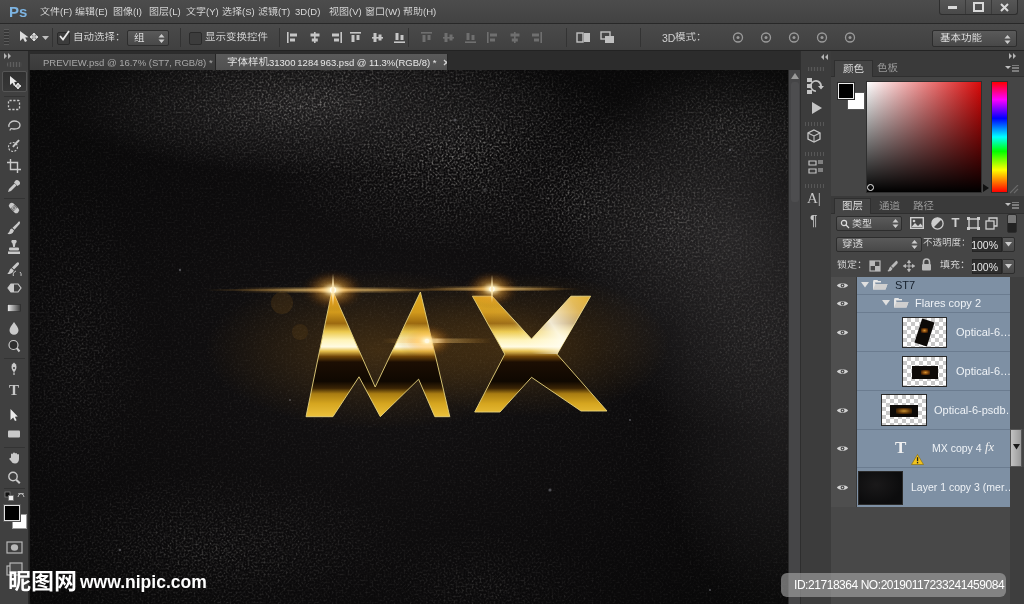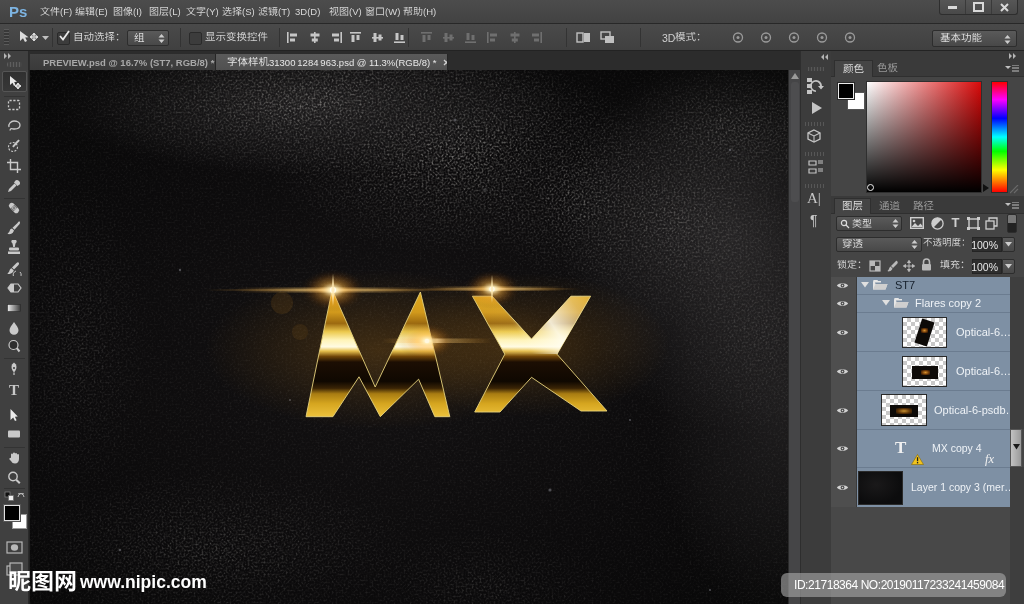--- a/index.html
+++ b/index.html
@@ -231,21 +231,21 @@
 <svg class="zh" width="42.0" height="10.5" viewBox="0 0 420 105.0" fill="#e0e0e0">
           <path d="M72 -4V6H34V-4H26V6H10V13H26V46H5V53H28C22 60 12 67 4 71C5 72 8 75 9 77C19 72 30 63 36 53H70C76 62 86 71 96 75C98 74 100 71 102 69C93 66 84 60 78 53H100V46H80V13H96V6H80V-4ZM34 13H72V20H34ZM48 56V65H27V72H48V83H13V90H93V83H56V72H78V65H56V56ZM34 26H72V33H34ZM34 39H72V46H34Z M153 -4V18H112V26H144C136 44 123 61 109 69C111 71 113 74 115 76C130 65 143 47 152 26H153V65H129V73H153V92H162V73H186V65H162V26H163C171 47 185 65 200 75C202 73 204 70 206 69C192 60 178 44 171 26H203V18H162V-4Z M214 65 216 73C227 70 242 66 257 62L256 54L239 59V16H254V8H215V16H231V61C224 62 219 64 214 65ZM273 -3C273 5 273 13 272 20H255V27H272C270 53 265 74 242 86C244 88 247 91 248 93C272 79 278 55 280 27H301C299 65 298 79 295 82C293 84 292 84 290 84C288 84 282 84 275 83C277 85 278 89 278 91C284 91 290 92 293 91C297 91 299 90 302 87C306 82 307 67 309 24C309 23 309 20 309 20H280C280 13 281 5 281 -3Z M355 40V49H333V40ZM326 33V92H333V71H355V83C355 85 355 85 354 85C352 85 348 85 343 85C344 87 345 90 345 92C352 92 356 92 359 91C362 90 363 87 363 83V33ZM333 55H355V65H333ZM405 4C399 7 390 11 381 14V-4H373V31C373 39 375 42 386 42C388 42 401 42 404 42C412 42 414 38 415 26C413 25 410 24 408 23C408 33 407 35 403 35C400 35 388 35 386 35C381 35 381 34 381 31V20C391 17 402 13 410 10ZM406 51C400 54 390 58 381 62V45H373V80C373 89 376 91 386 91C388 91 402 91 404 91C413 91 415 88 416 74C414 73 411 72 409 71C409 82 408 84 404 84C400 84 389 84 387 84C382 84 381 84 381 80V68C391 65 403 61 411 56ZM324 26C326 25 330 24 358 22C359 24 360 26 361 28L368 25C366 19 360 9 354 2L348 5C350 8 353 12 355 16L332 18C337 12 341 5 345 -2L337 -4C334 4 328 12 326 14C324 16 323 18 321 18C322 20 323 24 324 26Z"></path>
         </svg>
       </div>
 <svg class="abs" style="left:1004px;top:11px;" width="7" height="9">
         <path d="M3.5 0L6.5 3.5H0.5zM3.5 9L0.5 5.5h6z" fill="#ccc"></path>
       </svg>
     </div>
     <div class="abs" style="left:0;top:51px;width:1024px;height:19px;background:#2c2c2c;"></div>
     <div class="abs" style="left:30px;top:54px;width:186px;height:16px;background:linear-gradient(#424242,#3a3a3a);
-border-right:1px solid #262626;box-sizing:border-box;display:flex;align-items:center;font-weight:bold;">
+border-right:1px solid #262626;box-sizing:border-box;display:flex;align-items:center;">
 <span style="font-size:9.5px;color:#a8a8a8;margin-left:13px;">PREVIEW.psd @ 16.7% (ST7, RGB/8) *</span>
 <svg width="7" height="7" style="margin-left:5px;">
         <path d="M1 1L6 6M6 1L1 6" stroke="#a0a0a0" stroke-width="1.3"></path>
       </svg>
 </div>
     <div class="abs" style="left:216px;top:54px;width:232px;height:16px;background:linear-gradient(#5a5a5a,#505050);
 border-right:1px solid #262626;box-sizing:border-box;display:flex;align-items:center;">
 <span style="margin-left:11px;display:flex;align-items:center;">
         <svg class="zh" width="42.0" height="10.5" viewBox="0 0 420 105.0" fill="#e8e8e8">
           <path d="M48 46V52H7V60H48V83C48 84 48 85 46 85C44 85 37 85 30 84C32 87 33 90 33 92C42 92 48 92 52 91C55 90 57 87 57 83V60H98V52H57V49C66 44 75 37 82 30L76 26L75 26H24V34H67C61 38 54 43 48 46ZM45 -3C47 0 49 4 50 7H8V28H16V14H89V28H97V7H59C58 3 55 -1 52 -5Z M131 -4C126 12 117 28 108 38C110 40 112 44 113 46C116 42 119 38 122 34V92H129V20C133 13 136 6 139 -2ZM149 66V73H166V92H174V73H191V66H174V29C180 48 190 65 201 75C203 73 205 70 207 69C196 60 185 42 179 25H205V17H174V-4H166V17H136V25H161C155 42 144 60 132 70C134 71 137 74 138 75C149 65 159 48 166 30V66Z M256 -1C260 4 264 11 265 16L272 13C271 8 267 1 263 -4ZM296 -5C294 2 290 10 286 16H252V23H276V38H255V45H276V60H248V67H276V92H283V67H309V60H283V45H304V38H283V23H307V16H295C298 11 301 4 304 -2ZM229 -4V16H216V23H229C226 38 220 54 213 63C215 65 217 69 217 71C222 65 226 54 229 44V92H237V38C240 43 243 49 244 53L249 47C247 44 240 32 237 28V23H248V16H237V-4Z M367 2V35C367 52 366 73 352 87C353 88 356 91 358 92C373 77 375 53 375 35V9H395V77C395 86 395 88 397 89C399 91 401 91 403 91C404 91 407 91 408 91C411 91 413 91 414 90C416 89 416 87 417 84C417 81 418 74 418 68C416 67 413 66 412 64C412 71 412 77 411 79C411 82 411 83 410 83C410 84 409 84 408 84C407 84 406 84 405 84C404 84 404 84 403 83C403 83 402 81 402 77V2ZM338 -4V18H320V26H337C333 40 325 57 318 66C319 68 321 71 322 73C328 66 334 54 338 41V92H346V44C350 49 355 56 357 59L362 53C359 50 349 39 346 35V26H361V18H346V-4Z"></path>
@@ -776,21 +776,21 @@
 <div class="abs" style="left:14px;top:13px;width:16px;height:6px;background:radial-gradient(ellipse,#e8a838 0%,#6a3a06 55%,transparent 100%);opacity:0.85;"></div>
 </div>
     <div class="abs" style="left:934px;top:404px;font-size:11px;color:#eef2f6;">Optical-6-psdb…</div>
     <div class="abs" style="left:895px;top:438px;font-size:17px;font-family:'Liberation Serif';font-weight:bold;color:#f0f0f0;">T</div>
     <svg class="abs" style="left:911px;top:454px;" width="13" height="11">
       <path d="M6.5 0.5 L12.5 10.5 H0.5Z" fill="#f2c41d" stroke="#8a6a00" stroke-width="0.6"></path>
       <rect x="5.9" y="3.2" width="1.3" height="4" fill="#222"></rect>
       <rect x="5.9" y="8" width="1.3" height="1.4" fill="#222"></rect>
     </svg>
     <div class="abs" style="left:932px;top:442px;font-size:10.5px;color:#eef2f6;">MX copy 4</div>
-    <div class="abs" style="left:985px;top:440px;font-size:12.5px;font-style:italic;font-family:'Liberation Serif';color:#f0f0f0;margin-top:12px;">fx</div>
+    <div class="abs" style="left:985px;top:440px;font-size:12.5px;font-style:italic;font-family:'Liberation Serif';color:#f0f0f0;">fx</div>
     <div class="abs" style="left:1010px;top:429px;width:12px;height:38px;background:linear-gradient(90deg,#c2c2c2,#9a9a9a);border:1px solid #555;box-sizing:border-box;"></div>
 <svg class="abs" style="left:1013px;top:444px;" width="7" height="6">
       <path d="M0 0h7L3.5 5.5z" fill="#1a1a1a"></path>
     </svg>
     <div class="abs" style="left:858px;top:471px;width:45px;height:34px;background:#0c0c0d;border:1px solid #2a2a2a;box-sizing:border-box;">
 <div style="position:absolute;left:0;top:0;width:100%;height:100%;background:radial-gradient(ellipse at 40% 40%,#1a191a 0%,#0c0c0d 70%);"></div>
 </div>
     <div class="abs" style="left:911px;top:481px;font-size:10.5px;color:#eef2f6;">Layer 1 copy 3 (mer…</div>
     <div class="abs" style="left:831px;top:507px;width:179px;height:97px;background:#484848;"></div>
     <div class="abs" style="left:1010px;top:277px;width:14px;height:152px;background:#3e3e3e;"></div>

